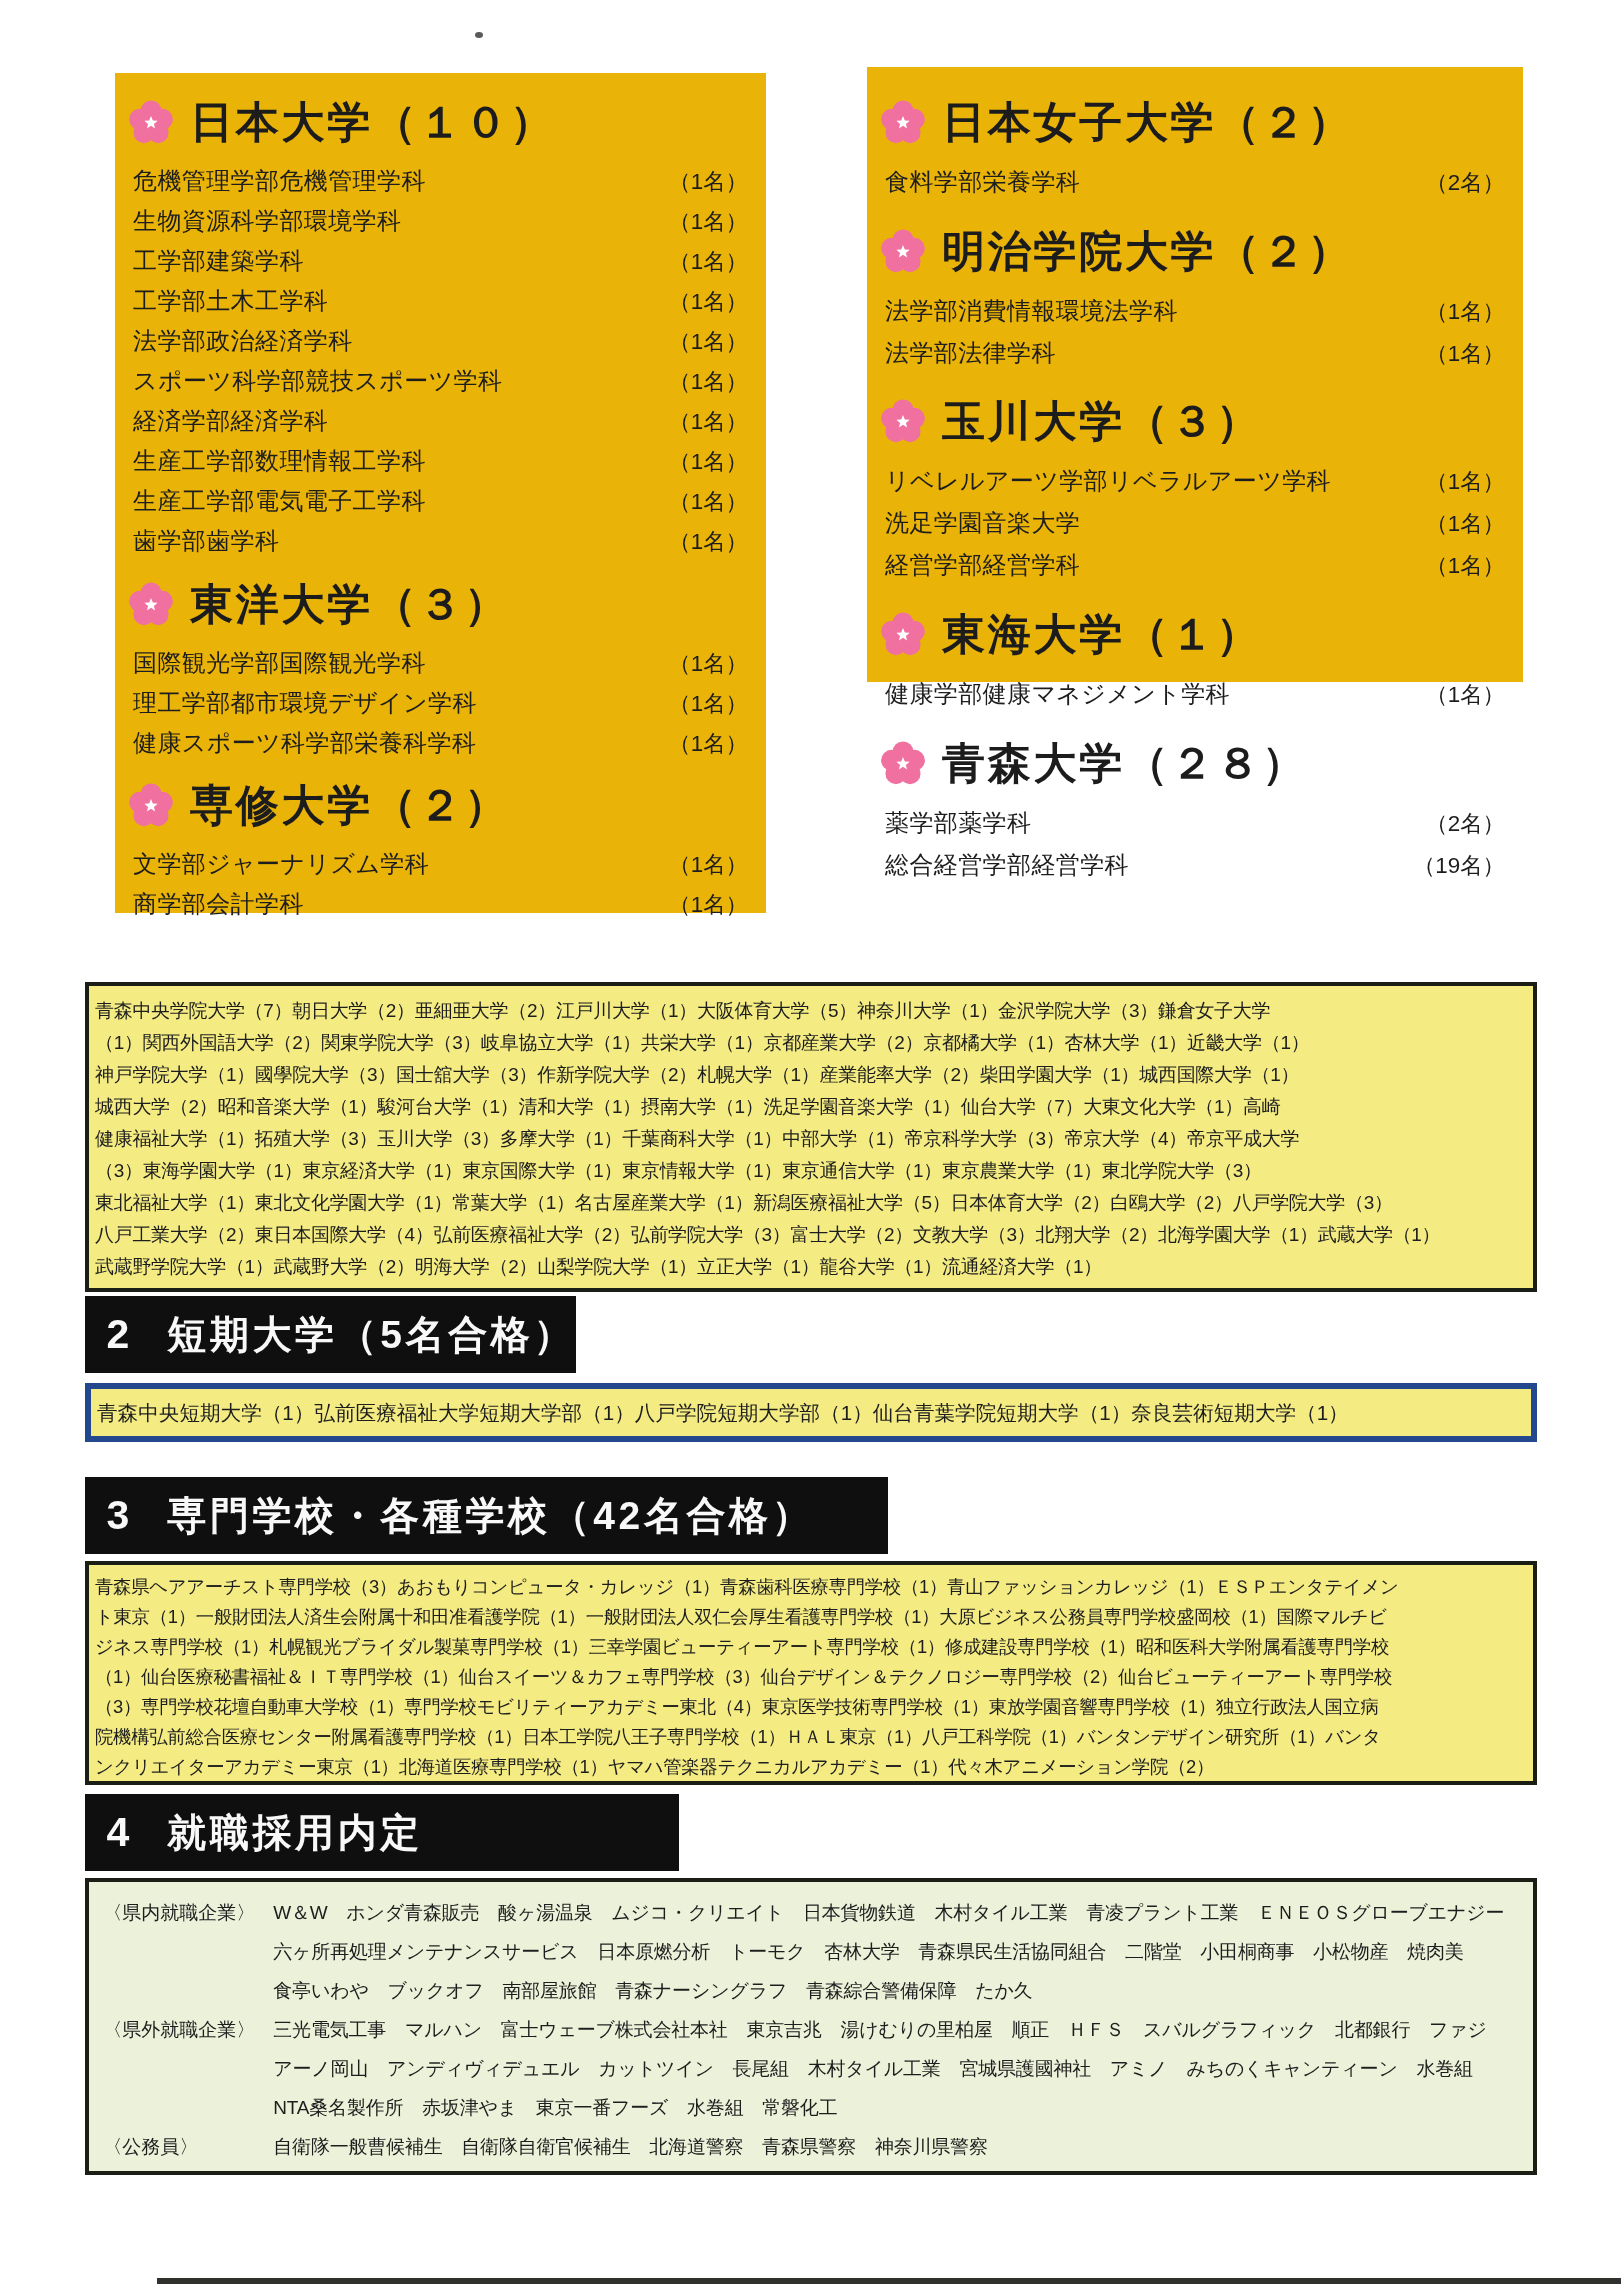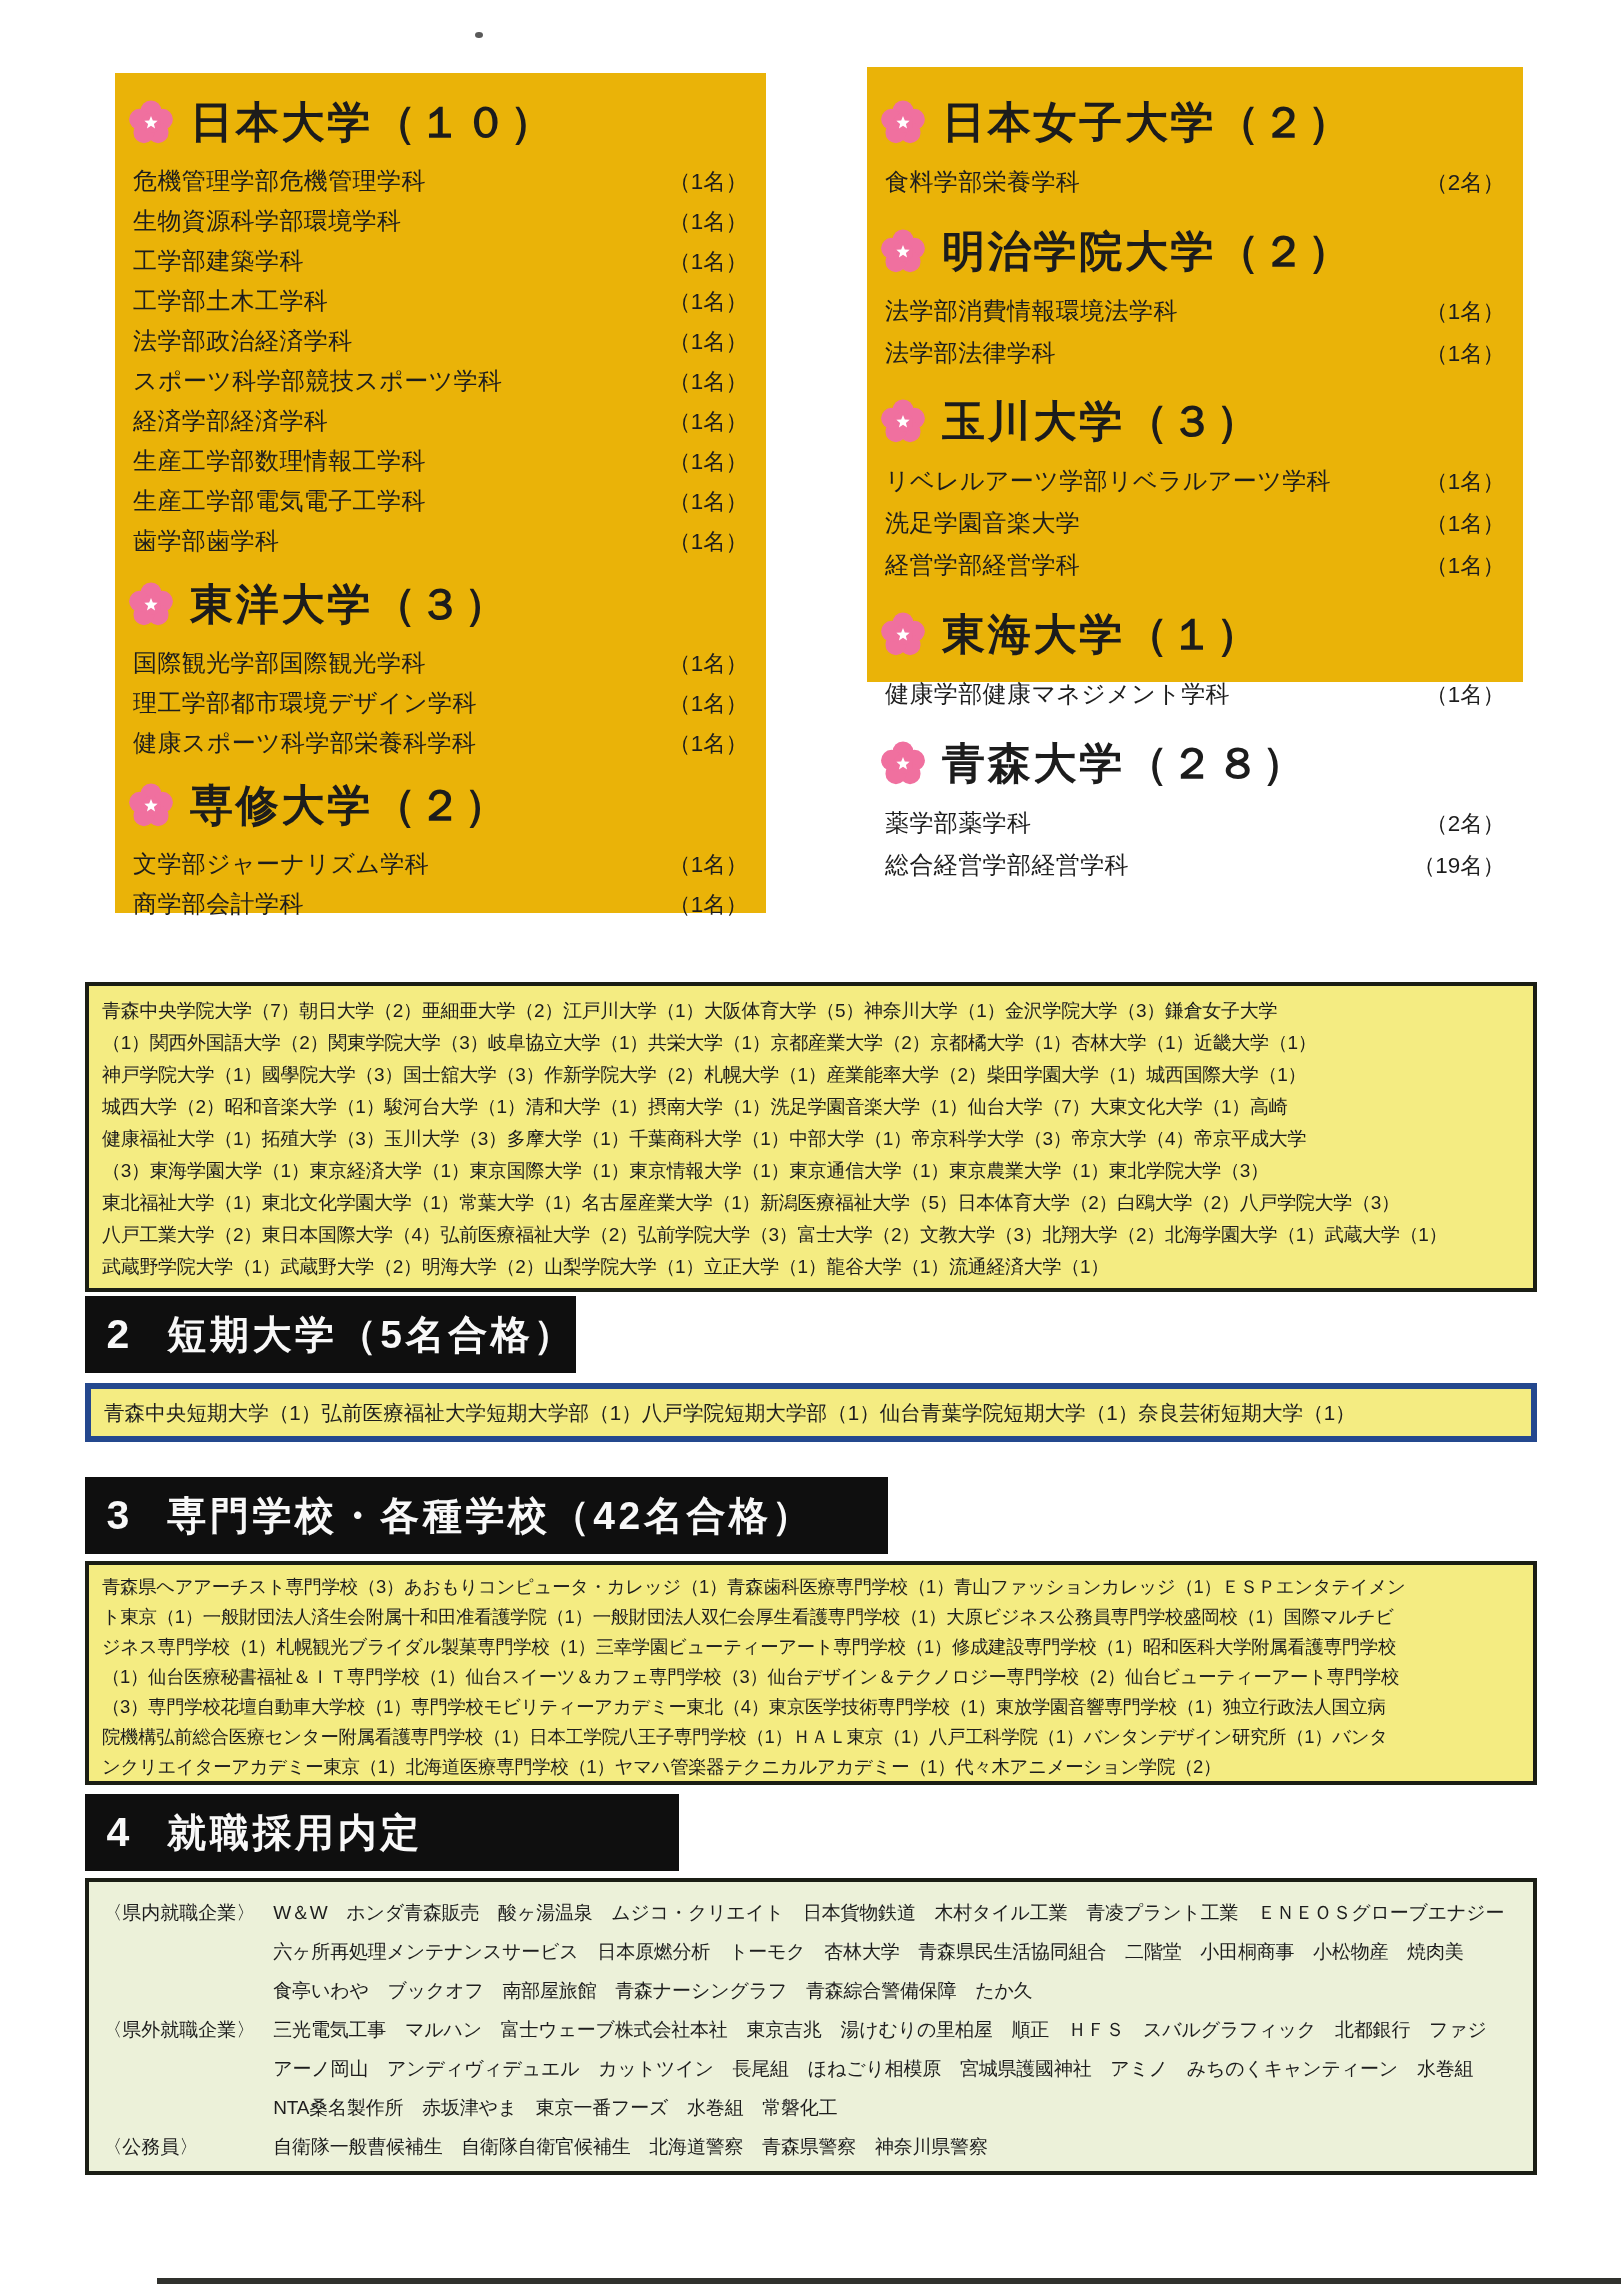--- a/index.html
+++ b/index.html
@@ -26,21 +26,21 @@
   .section-bar{position:absolute;background:#0f0f0f;color:#f8f8f8;display:flex;align-items:center;
                padding:0 21.5px;box-sizing:border-box;font-weight:700;}
   .bar-2{left:85px;top:1296px;width:491px;height:77px;}
   .bar-3{left:85px;top:1477px;width:803px;height:77px;}
   .bar-4{left:85px;top:1794px;width:594px;height:77px;}
   .bar-num{font-size:41px;margin-right:38px;}
   .bar-title{font-size:39px;letter-spacing:3.6px;white-space:nowrap;}
 
   
   .list-box{position:absolute;background:#f4ec82;border:4.5px solid #1b1e15;box-sizing:border-box;
-            padding:9px 13px;overflow:hidden;}
+            padding:9px 6px;overflow:hidden;}
   .other-uni-box{left:85px;top:982px;width:1452px;height:310px;}
   .tline{white-space:nowrap;font-size:19px;line-height:32px;letter-spacing:-0.3px;font-weight:500;}
   .tandai-box{left:85px;top:1383px;width:1452px;height:59px;border:6.3px solid #24488e;
               display:flex;align-items:center;}
   .tandai-box .tline{font-size:20.6px;letter-spacing:0;}
   .senmon-box{left:85px;top:1561px;width:1452px;height:224px;padding-top:7.2px;}
   .senmon-box .tline{font-size:18.4px;line-height:30px;}
 
   
   .employ-box{position:absolute;left:85px;top:1878px;width:1452px;height:297px;background:#ecf1d9;
@@ -341,21 +341,21 @@
       <div class="erow">
         <span class="elabel"></span>
         <span class="etext">食亭いわや　ブックオフ　南部屋旅館　青森ナーシングラフ　青森綜合警備保障　たか久</span>
       </div>
       <div class="erow">
         <span class="elabel">〈県外就職企業〉</span>
         <span class="etext">三光電気工事　マルハン　富士ウェーブ株式会社本社　東京吉兆　湯けむりの里柏屋　順正　ＨＦＳ　スバルグラフィック　北都銀行　ファジ</span>
       </div>
       <div class="erow">
         <span class="elabel"></span>
-        <span class="etext">アーノ岡山　アンディヴィデュエル　カットツイン　長尾組　ほねごり相模原　宮城県護國神社　アミノ　みちのくキャンティーン　水巻組</span>
+        <span class="etext">アーノ岡山　アンディヴィデュエル　カットツイン　長尾組　木村タイル工業　宮城県護國神社　アミノ　みちのくキャンティーン　水巻組</span>
       </div>
       <div class="erow">
         <span class="elabel"></span>
         <span class="etext">NTA桑名製作所　赤坂津やま　東京一番フーズ　水巻組　常磐化工</span>
       </div>
       <div class="erow">
         <span class="elabel">〈公務員〉</span>
         <span class="etext">自衛隊一般曹候補生　自衛隊自衛官候補生　北海道警察　青森県警察　神奈川県警察</span>
       </div>
     </section>

